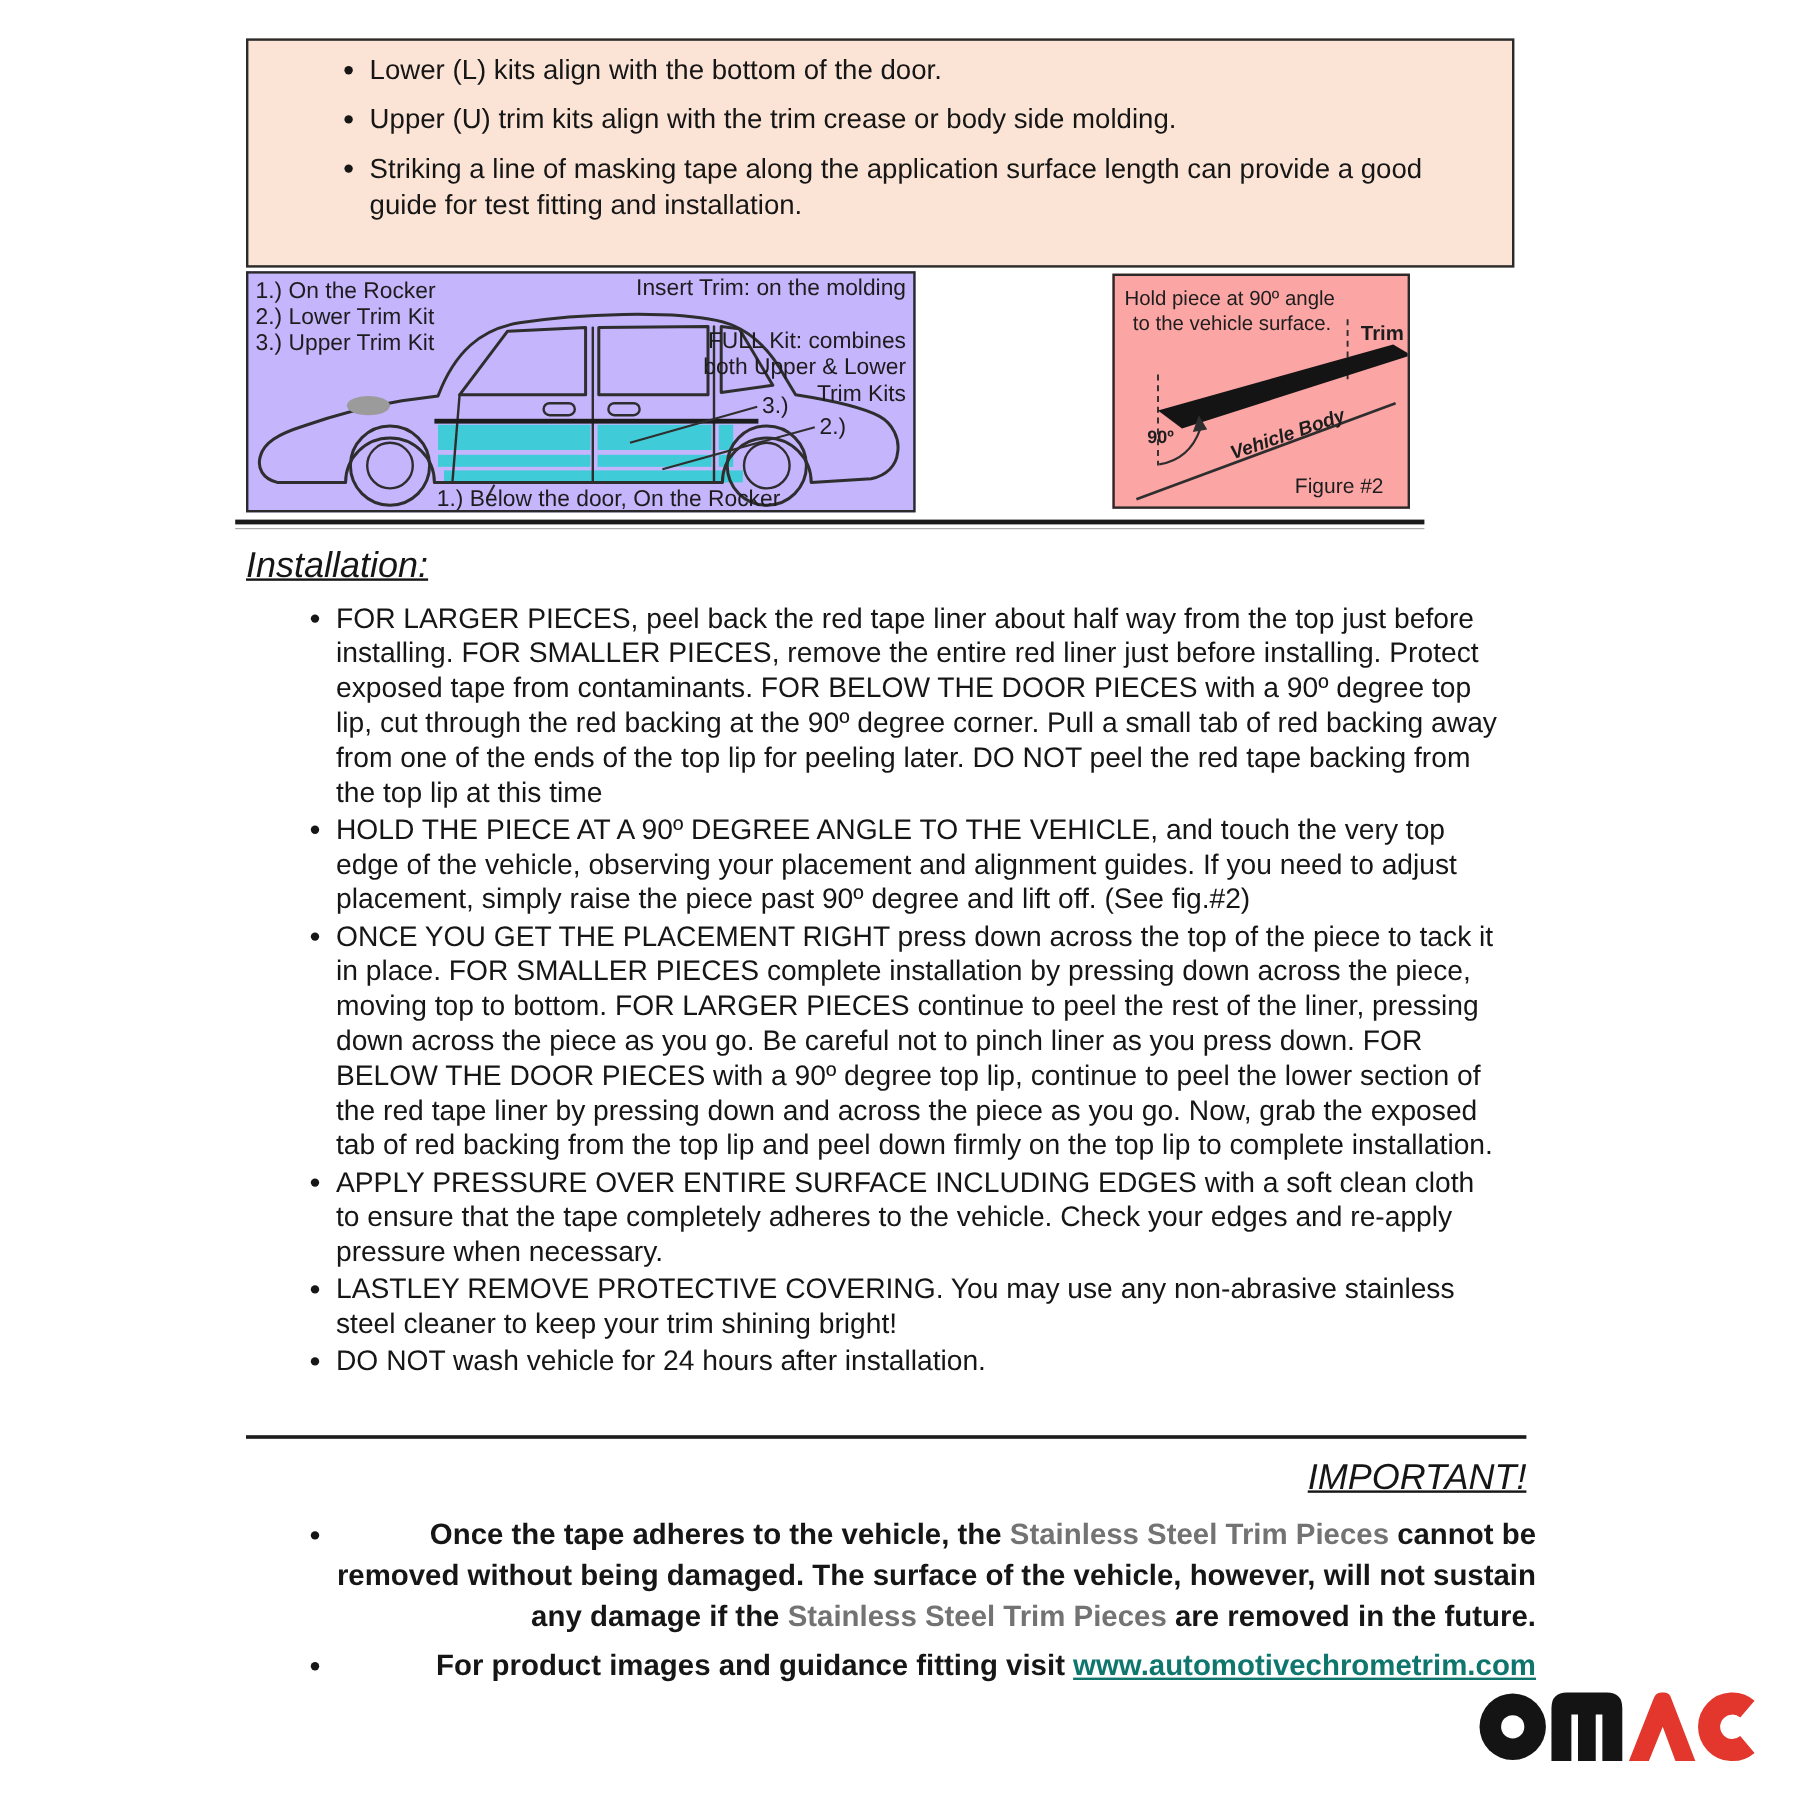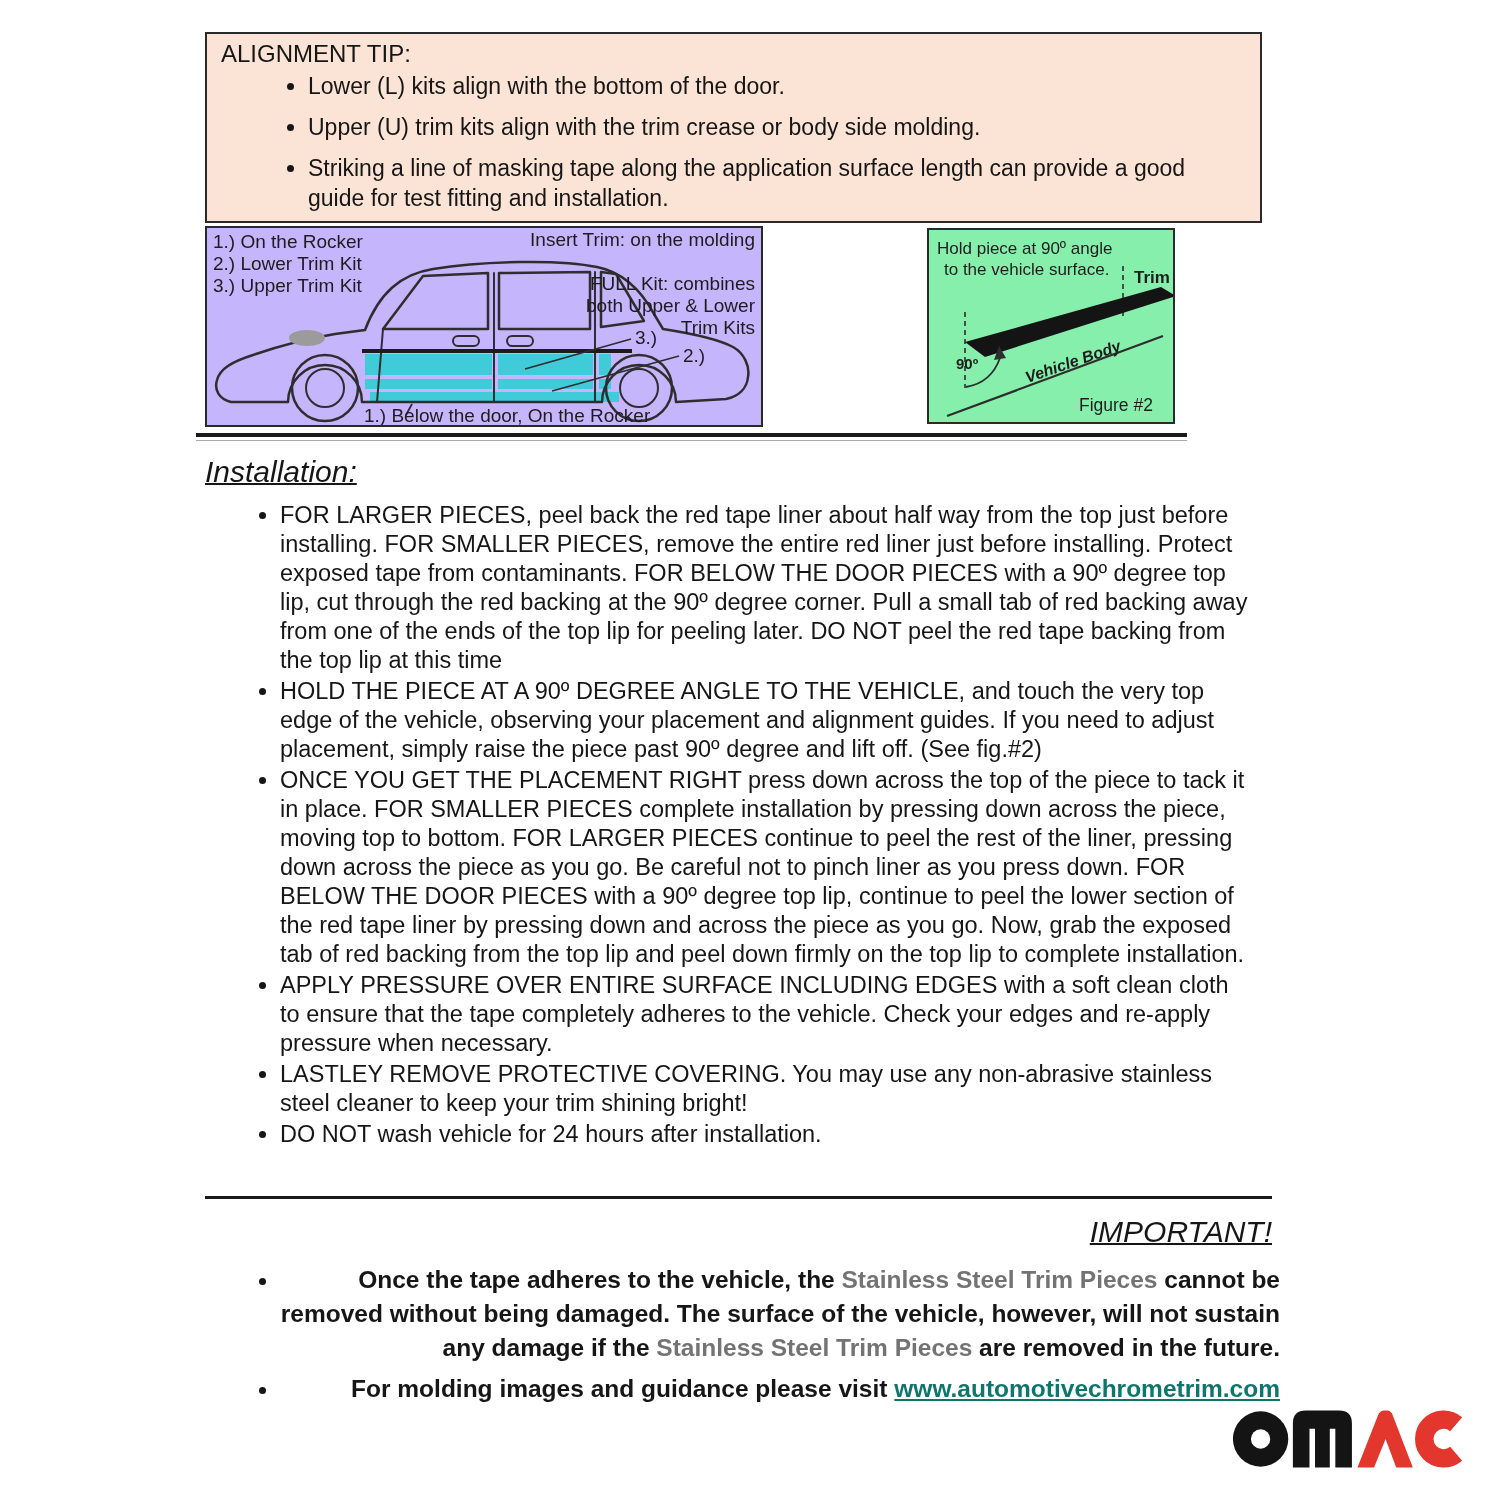--- a/index.html
+++ b/index.html
@@ -17,21 +17,21 @@
   .tip-title{font-size:24px;line-height:28px;}
   .tip-box ul{margin:3px 0 0;padding-left:87px;}
   .tip-box li{font-size:23px;line-height:30px;margin:0 0 11px;}
   
   .car-box{
     position:absolute;left:205px;top:226px;width:558px;height:201px;
     border:2px solid #2a2a2a;box-sizing:border-box;background:#c4b5fd;margin:0;
   }
   .fig-box{
     position:absolute;left:927px;top:228px;width:248px;height:196px;
-    border:2px solid #2a2a2a;box-sizing:border-box;background:#86efac;margin:0;
+    border:2px solid #2a2a2a;box-sizing:border-box;background:#fca5a5;margin:0;
   }
   .car-box svg,.fig-box svg{width:100%;height:100%;display:block;}
   svg text{font-family:"Liberation Sans","DejaVu Sans",sans-serif;fill:#1d1d1d;}
   .lbl{font-size:19px;}
   .lbl-sm{font-size:17px;}
   .bold{font-weight:bold;}
   .ital{font-style:italic;}
   .outline{fill:none;stroke:#2e2e2e;stroke-width:2.5;stroke-linejoin:round;stroke-linecap:round;}
   .thin{stroke-width:2;}
   .band{fill:#3fcbd8;}
@@ -60,21 +60,20 @@
   
   .logo{position:absolute;left:1232px;top:1408px;width:238px;height:62px;}
   .logo svg{width:100%;height:100%;display:block;}
   .logo-black{fill:#141414;}
   .logo-red{fill:#e3362c;}
 </style>
 </head>
 <body>
 
 <section class="tip-box">
-  <div class="tip-title">ALIGNMENT TIP:</div>
   <ul>
     <li>Lower (L) kits align with the bottom of the door.</li>
     <li>Upper (U) trim kits align with the trim crease or body side molding.</li>
     <li>Striking a line of masking tape along the application surface length can provide a good guide for test fitting and installation.</li>
   </ul>
 </section>
 
 <figure class="car-box">
   <svg viewBox="0 0 554 197">
 
@@ -153,21 +152,21 @@
     <li>LASTLEY REMOVE PROTECTIVE COVERING. You may use any non-abrasive stainless steel cleaner to keep your trim shining bright!</li>
     <li>DO NOT wash vehicle for 24 hours after installation.</li>
   </ul>
 </section>
 
 <section class="important">
   <div class="rule-thin"></div>
   <h2 class="section-heading">IMPORTANT!</h2>
   <ul>
     <li><span>Once the tape adheres to the vehicle, the </span><span class="seg-red">Stainless Steel Trim Pieces</span><span> cannot be removed without being damaged. The surface of the vehicle, however, will not sustain any damage if the </span><span class="seg-red">Stainless Steel Trim Pieces</span><span> are removed in the future.</span></li>
-    <li><span>For molding images and guidance please visit </span><span class="seg-link">www.automotivechrometrim.com</span></li>
+    <li><span>For product images and guidance fitting visit </span><span class="seg-link">www.automotivechrometrim.com</span></li>
   </ul>
 </section>
 
 <div class="logo">
   <svg viewBox="0 0 258 66">
     <circle class="logo-black" cx="31" cy="33" r="30"></circle>
     <circle cx="31" cy="33" r="10.5" fill="#ffffff"></circle>
     <path class="logo-black" d="M66,64 L66,16 Q66,2 80,2 L116,2 Q130,2 130,16 L130,64 L112,64 L112,22 L106,22 L106,64 L90,64 L90,22 L84,22 L84,64 Z"></path>
     <path class="logo-red" d="M136,64 L158,8 Q160,2 165,2 L168,2 Q173,2 174.5,8 L196,64 L178,64 L166.5,33 L154,64 Z"></path>
     <path d="M243,17 A21,21 0 1 0 243,49" fill="none" stroke="#e3362c" stroke-width="20"></path>

